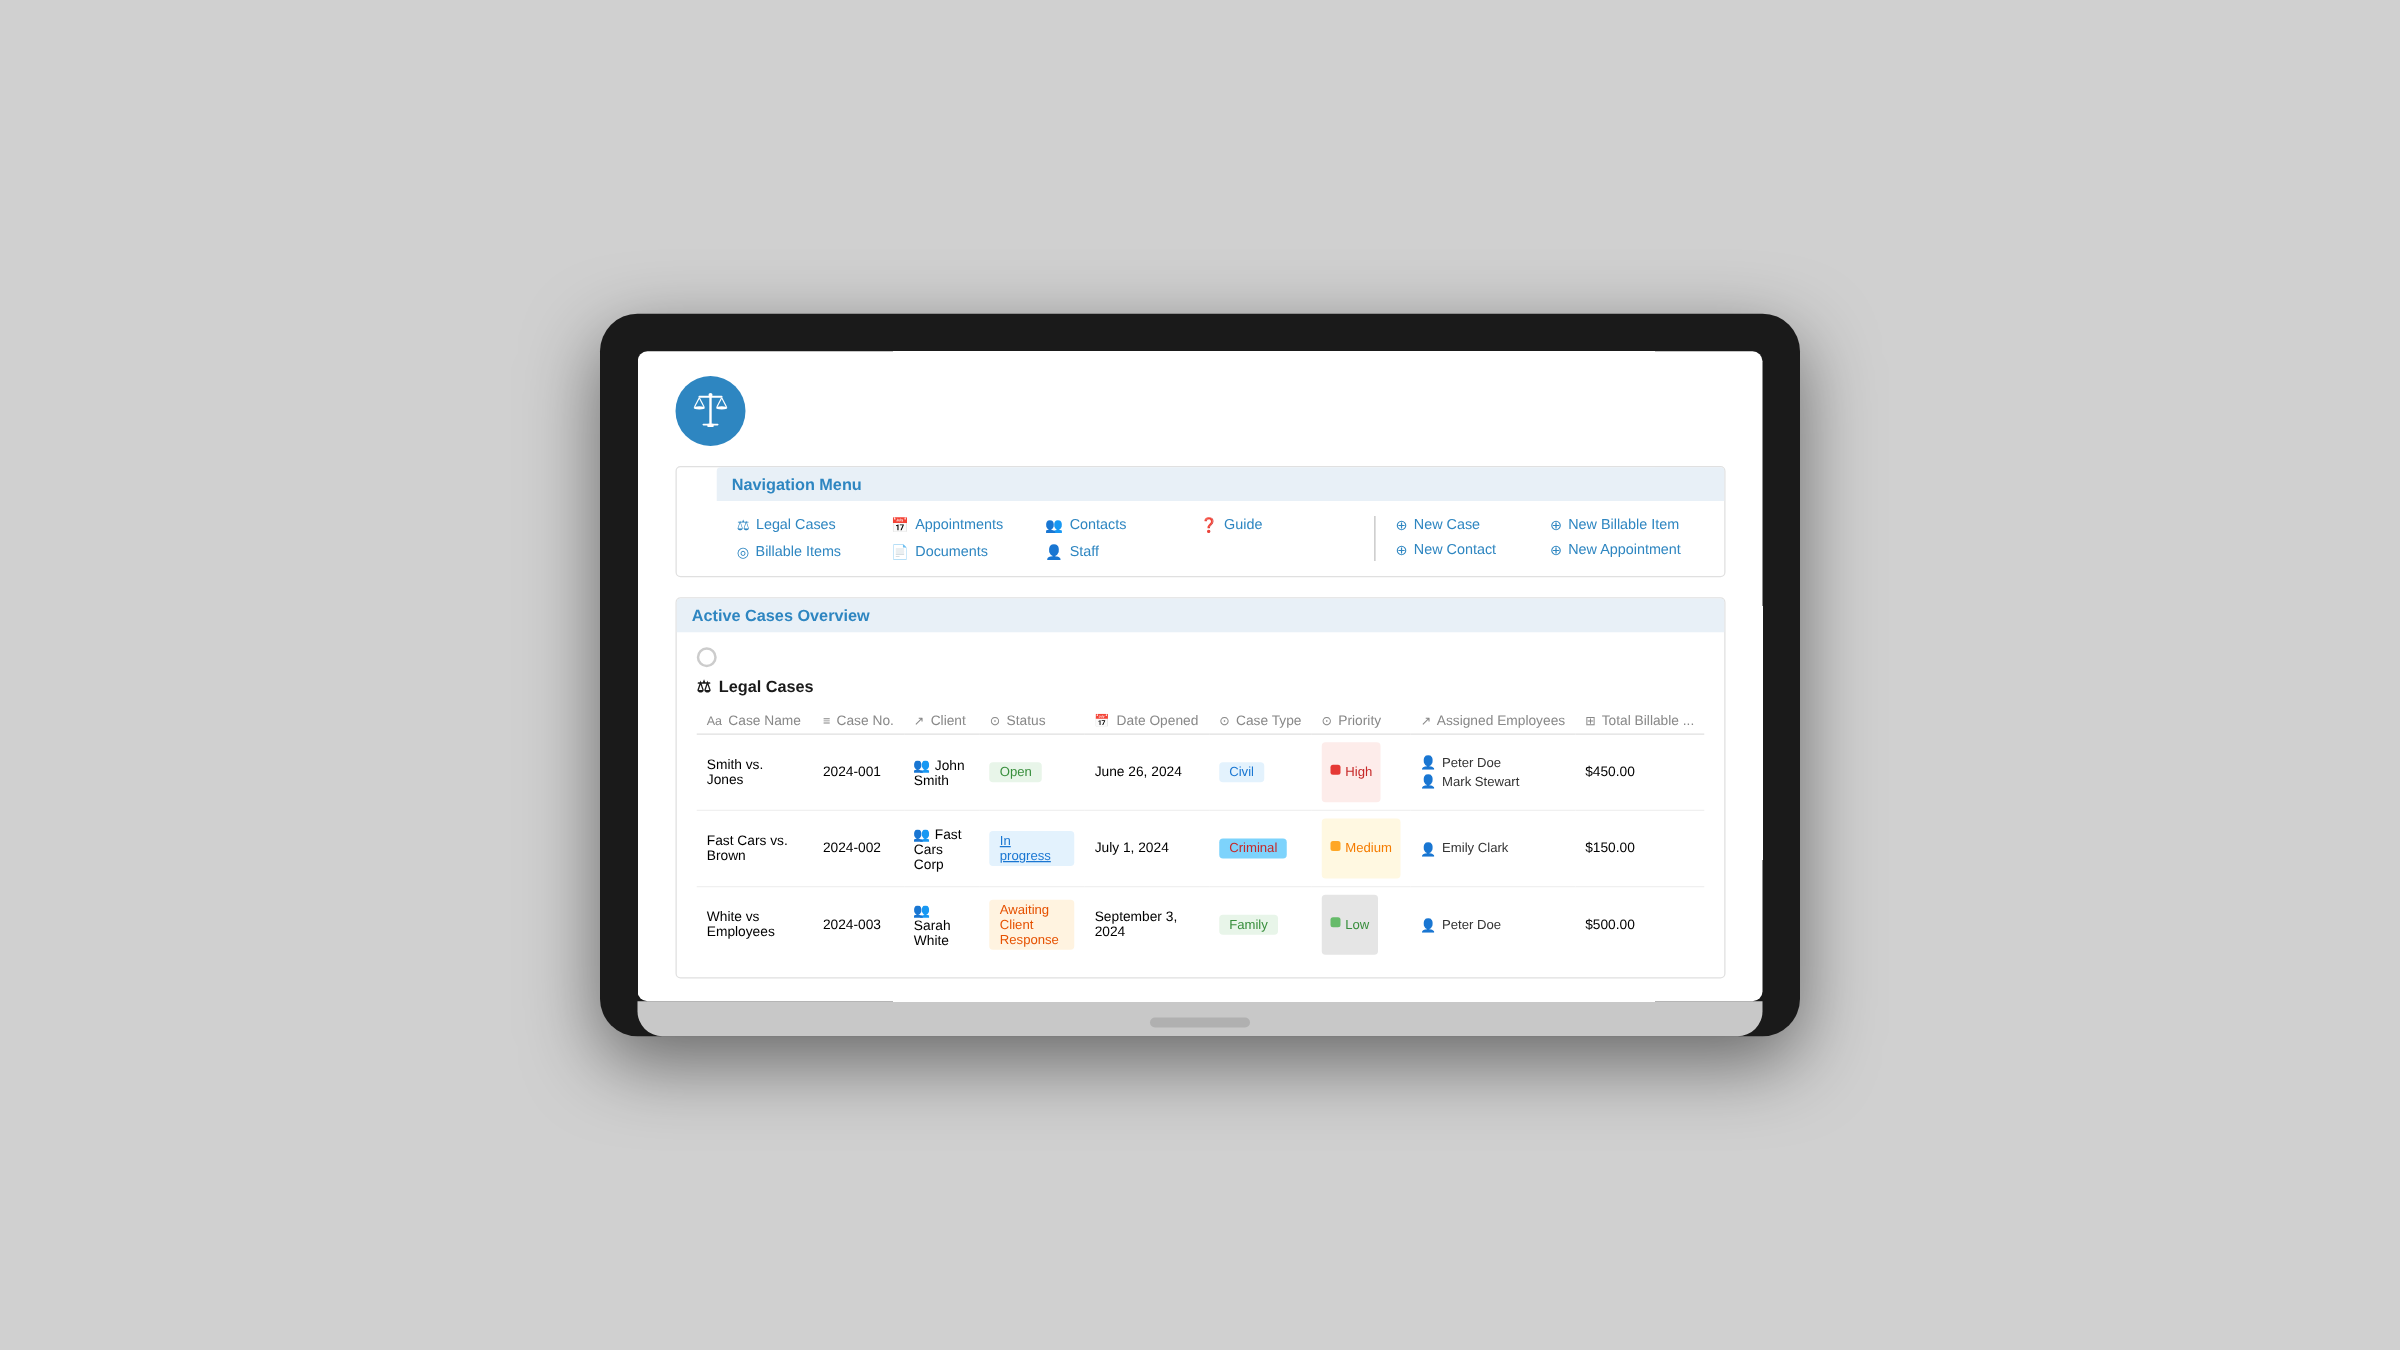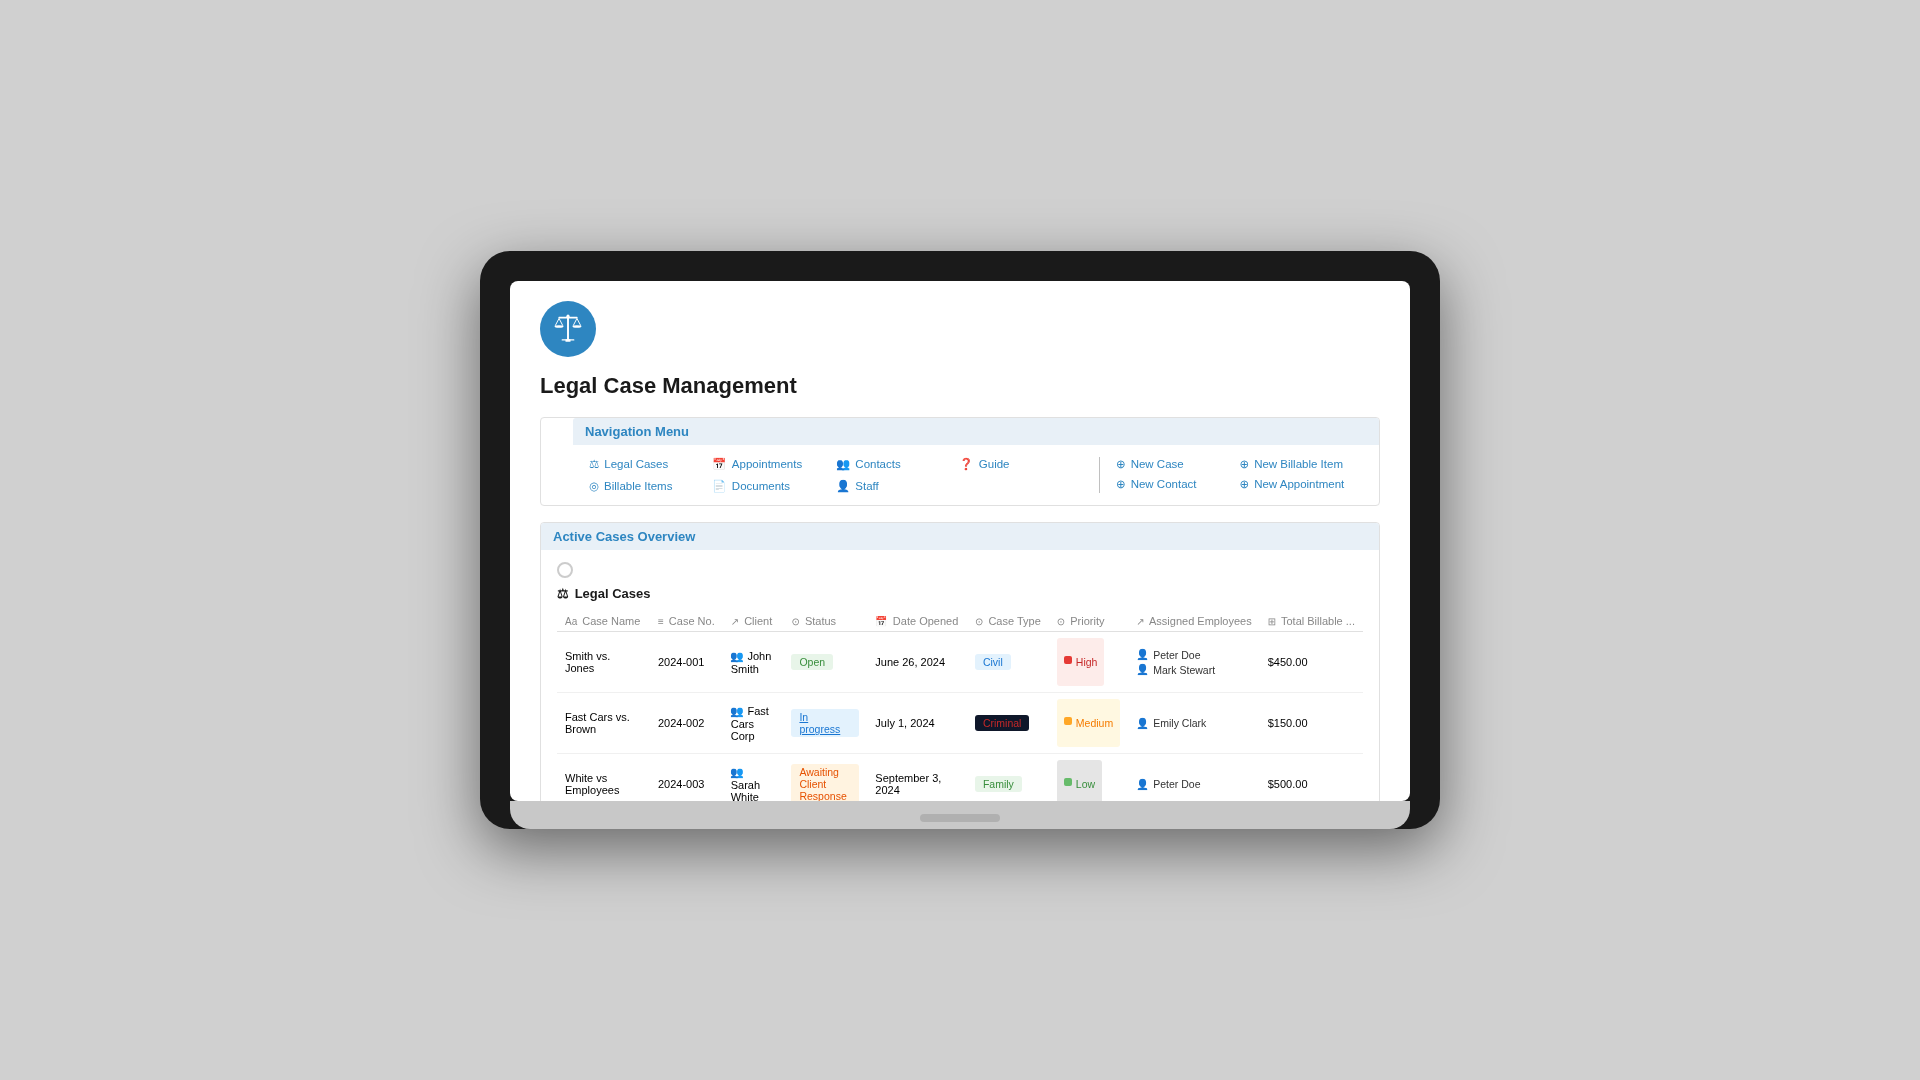--- a/index.html
+++ b/index.html
@@ -247,21 +247,20 @@
           <line x1="22" y1="17" x2="10" y2="40" stroke="white" stroke-width="3"></line>
           <line x1="22" y1="17" x2="34" y2="40" stroke="white" stroke-width="3"></line>
           <ellipse cx="22" cy="42" rx="14" ry="4"></ellipse>
 
           <line x1="78" y1="17" x2="66" y2="40" stroke="white" stroke-width="3"></line>
           <line x1="78" y1="17" x2="90" y2="40" stroke="white" stroke-width="3"></line>
           <ellipse cx="78" cy="42" rx="14" ry="4"></ellipse>
         </svg>
       </div>
 
-      <div class="app-title">Legal Case Management</div>
 
       <div class="nav-section">
         <div class="section-header">Navigation Menu</div>
         <div class="nav-grid">
 
           <div class="nav-col">
             <div class="nav-item">
               <span>⚖</span>
               <span>Legal Cases</span>
             </div>
@@ -419,21 +418,21 @@
                 <td>2024-002</td>
                 <td>
                   <span>👥 </span>
                   <span>Fast Cars Corp</span>
                 </td>
                 <td>
                   <span class="status-badge status-inprogress">In progress</span>
                 </td>
                 <td>July 1, 2024</td>
                 <td>
-                  <span class="case-type-badge" style="background:#0f172a;color:#c62828;">Criminal</span>
+                  <span class="case-type-badge" style="background:#7dd3fc;color:#c62828;">Criminal</span>
                 </td>
                 <td>
                   <span class="priority-badge priority-medium">
                     <span class="priority-dot" style="background:#ffa726;"></span>
                     <span>Medium</span>
                   </span>
                 </td>
                 <td>
                   <div class="assigned-employees">
                     <div class="employee-row">

